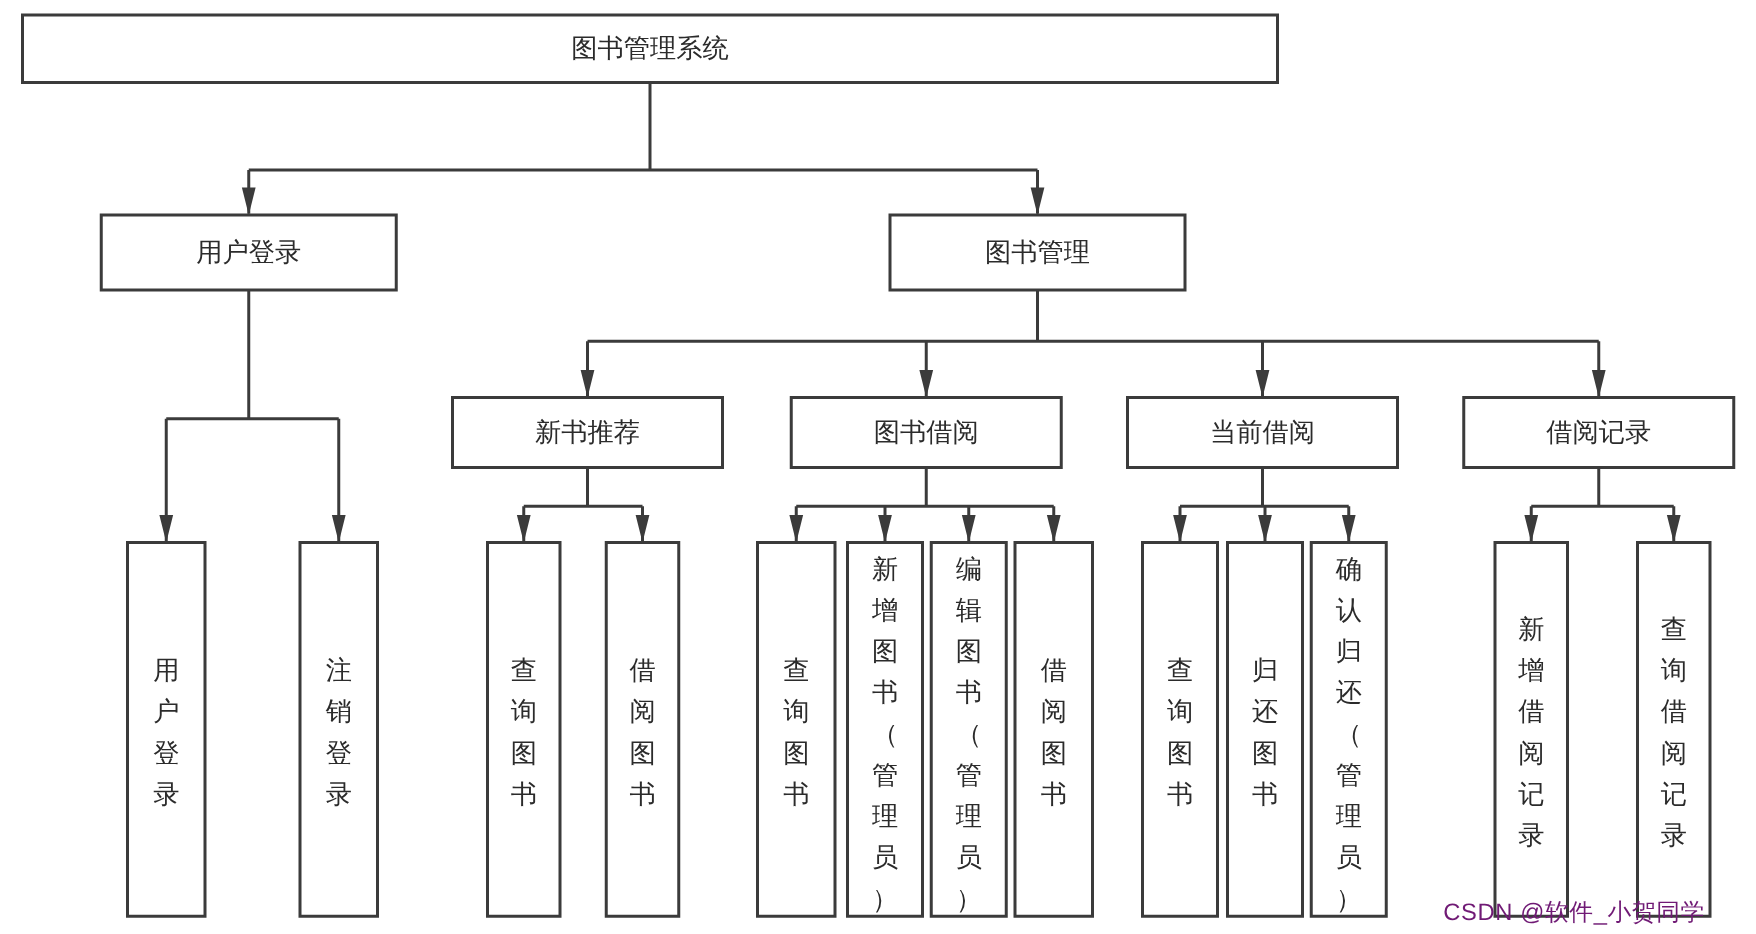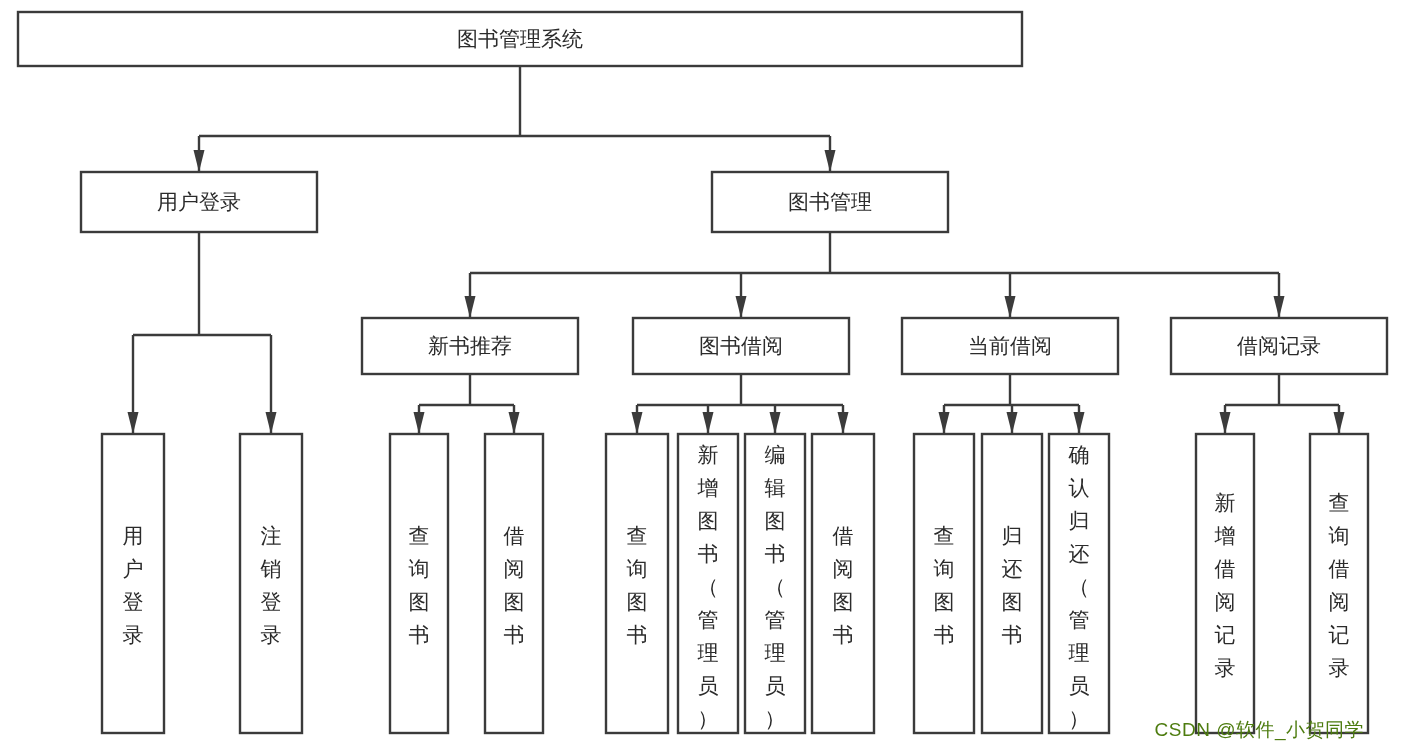--- a/index.html
+++ b/index.html
@@ -49,21 +49,21 @@
   .arrow-head {
     fill: #3b3b3b;
     stroke: none;
   }
   .watermark {
     position: absolute;
     right: 6px;
     bottom: 4px;
     font-family: "Liberation Sans", "DejaVu Sans", sans-serif;
     font-size: 19px;
-    color: #4d7c0f;
+    color: #701a75;
     letter-spacing: 0.5px;
     white-space: nowrap;
     user-select: none;
   }
 </style>
 </head>
 <body>
 
 <div id="diagram-root">
   <svg id="diagram-svg" width="1405" height="747" viewBox="0 0 1405 747" xmlns="http://www.w3.org/2000/svg">

